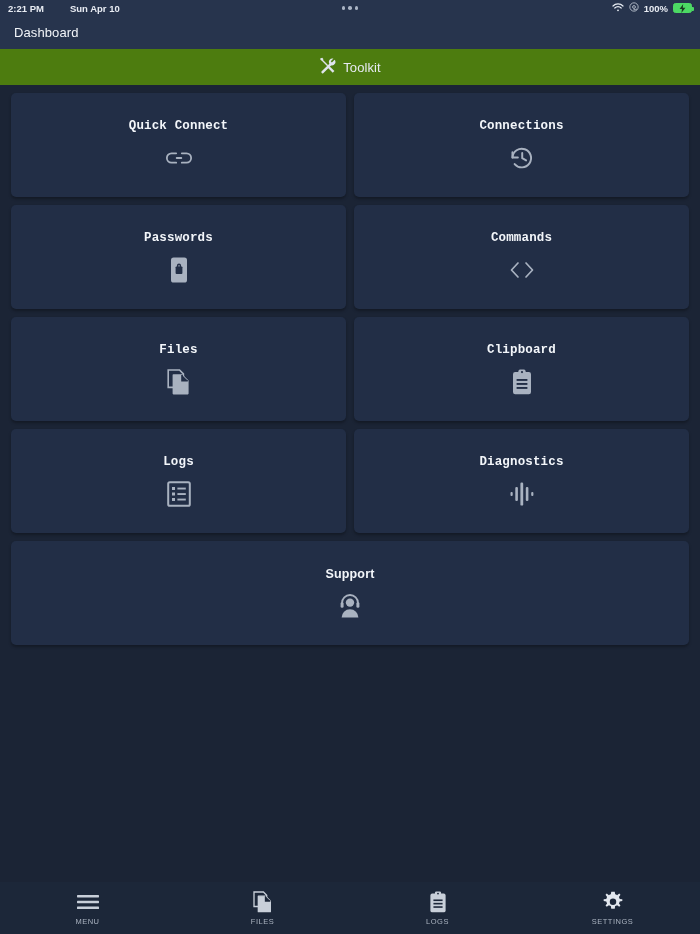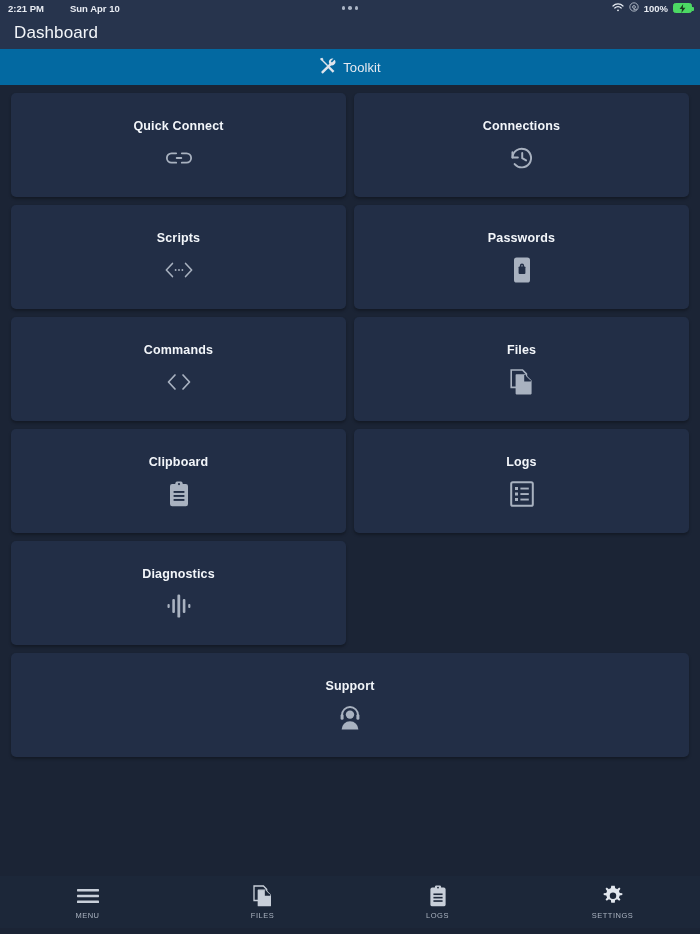--- a/index.html
+++ b/index.html
@@ -70,30 +70,30 @@
 
   
   .nav-bar {
     height: 33px;
     background: #27344d;
     display: flex;
     align-items: center;
     padding: 0 14px;
   }
   .nav-title {
-    font-size: 17px;
+    font-size: 13px;
     font-weight: normal;
     color: #f2f5f9;
     letter-spacing: 0.1px;
   }
 
   
   .section-header {
     height: 36px;
-    background: #0369a1;
+    background: #4d7c0f;
     display: flex;
     align-items: center;
     justify-content: center;
     gap: 7px;
   }
   .section-header .label {
     font-size: 13px;
     color: #e6eaf1;
     letter-spacing: 0.1px;
   }
@@ -111,41 +111,41 @@
     margin: 4px;
     height: 104px;
     display: flex;
     flex-direction: column;
     align-items: center;
     justify-content: center;
     gap: 12px;
     box-shadow: 0 2px 3px rgba(0,0,0,0.30);
     cursor: pointer;
   }
-  .card.half { width: calc(50% - 8px); }
+  .card.half { width: calc(50% - 8px); font-family: Liberation Mono, monospace; }
   .card.full { width: calc(100% - 8px); }
   .card-title {
     font-size: 12.5px;
     font-weight: bold;
     color: #f3f6fa;
     letter-spacing: 0.15px;
   }
   .card-icon {
     height: 26px;
     display: flex;
     align-items: center;
     justify-content: center;
     color: #a9b2c0;
   }
   .card-icon svg { display: block; }
 
   
   .tab-bar {
     position: absolute;
-    left: 0; right: 0; bottom: 6px;
+    left: 0; right: 0; bottom: 0;
     height: 52px;
     background: #1c2739;
     display: flex;
     align-items: flex-end;
   }
   .tab {
     flex: 1;
     display: flex;
     flex-direction: column;
     align-items: center;
@@ -240,32 +240,20 @@
     <span class="card-title">Connections</span>
     <span class="card-icon">
       <svg width="26" height="26" viewBox="0 0 24 24" fill="none" stroke="#a9b2c0" stroke-width="1.8" stroke-linecap="round" stroke-linejoin="round">
         <path d="M3.2 11.5 A8.6 8.6 0 1 1 5.2 17.6"></path>
         <polyline points="3.2,6.6 3.2,11.6 8.2,11.6"></polyline>
         <polyline points="12.2,7.4 12.2,12.2 15.8,14.2"></polyline>
       </svg>
     </span>
   </div>
 
-  <div class="card half">
-    <span class="card-title">Scripts</span>
-    <span class="card-icon">
-      <svg width="30" height="20" viewBox="0 0 32 20" fill="none" stroke="#a9b2c0" stroke-width="1.7" stroke-linecap="round" stroke-linejoin="round">
-        <polyline points="9,3 2.5,10 9,17"></polyline>
-        <polyline points="23,3 29.5,10 23,17"></polyline>
-        <circle cx="12.4" cy="10" r="1" fill="#a9b2c0" stroke="none"></circle>
-        <circle cx="16" cy="10" r="1" fill="#a9b2c0" stroke="none"></circle>
-        <circle cx="19.6" cy="10" r="1" fill="#a9b2c0" stroke="none"></circle>
-      </svg>
-    </span>
-  </div>
 
   <div class="card half">
     <span class="card-title">Passwords</span>
     <span class="card-icon">
       <svg width="18" height="26" viewBox="0 0 18 26" fill="#a9b2c0">
         <rect x="1" y="0.5" width="16" height="25" rx="2.6"></rect>
         <rect x="5.6" y="9.4" width="6.8" height="7.6" rx="0.9" fill="#222e46"></rect>
         <path d="M6.9 10.2 V8.6 a2.1 2.1 0 0 1 4.2 0 v1.6 h-1.5 V8.6 a0.6 0.6 0 0 0 -1.2 0 v1.6 z" fill="#222e46"></path>
       </svg>
     </span>

